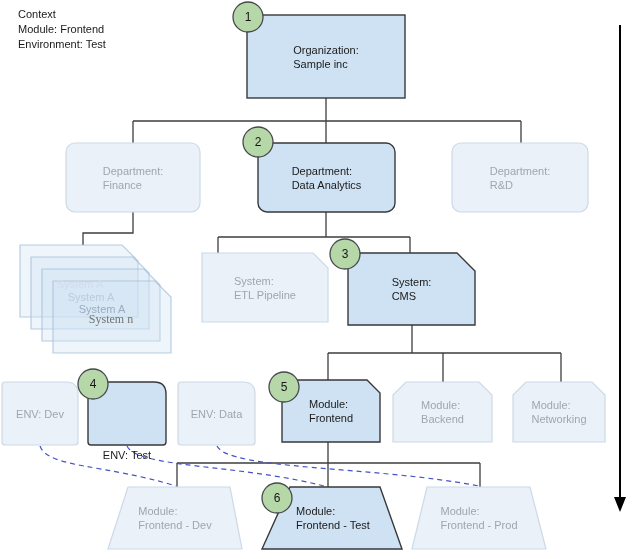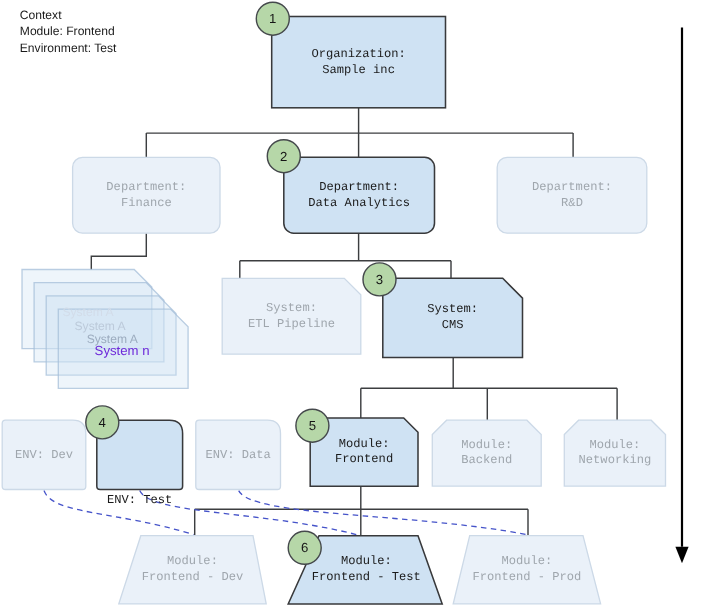--- a/index.html
+++ b/index.html
@@ -15,29 +15,29 @@
   .stage svg{position:absolute;left:0;top:0;}
   .shape-active{fill:var(--active-fill);stroke:var(--active-border);stroke-width:1.4;}
   .shape-faded{fill:var(--faded-fill);stroke:var(--faded-border);stroke-width:1.2;}
   .stack-shape{fill:rgba(207,226,243,0.35);stroke:rgba(164,190,216,0.75);stroke-width:1.2;}
   .step-shape{fill:var(--step-circle-fill);stroke:var(--step-circle-border);stroke-width:1.3;}
   .tree{fill:none;stroke:var(--connector);stroke-width:1.3;}
   .dashed{fill:none;stroke:var(--dashed-link);stroke-width:1.2;stroke-dasharray:5 4;}
   .arrow-line{stroke:var(--arrow);stroke-width:2;}
   .arrow-head{fill:var(--arrow);}
   .label{position:absolute;display:flex;align-items:center;justify-content:center;
-         text-align:center;font-size:11px;line-height:14px;color:var(--text);
-         white-space:pre-line;pointer-events:none;font-family:Liberation Mono, monospace;}
+         font-size:11px;line-height:14px;color:var(--text);
+         white-space:pre-line;pointer-events:none;}
   .label.faded{color:var(--faded-text);}
   .context{position:absolute;left:18px;top:7px;font-size:11px;line-height:15px;
            color:var(--text);white-space:pre-line;text-align:left;}
   .step-num{position:absolute;width:30px;height:30px;display:flex;align-items:center;
             justify-content:center;font-size:12px;color:#161616;pointer-events:none;}
   .stack-line{position:absolute;transform:translate(-50%,-50%);font-size:11px;white-space:nowrap;}
-  .sl0{color:#d2dce9;} .sl1{color:#bccada;} .sl2{color:#9cacbf;} .sl3{color:#6d28d9;font-size:12px;}
+  .sl0{color:#d2dce9;} .sl1{color:#bccada;} .sl2{color:#9cacbf;} .sl3{color:#737373;font-size:12px;font-family:Liberation Serif, serif;}
 </style>
 </head>
 <body>
 
 <div class="stage">
 
   <svg width="641" height="559" viewBox="0 0 641 559">
 
     <path class="tree" d="
       M326 98 V121 M133 121 H521 M133 121 V143 M326 121 V143 M521 121 V143

